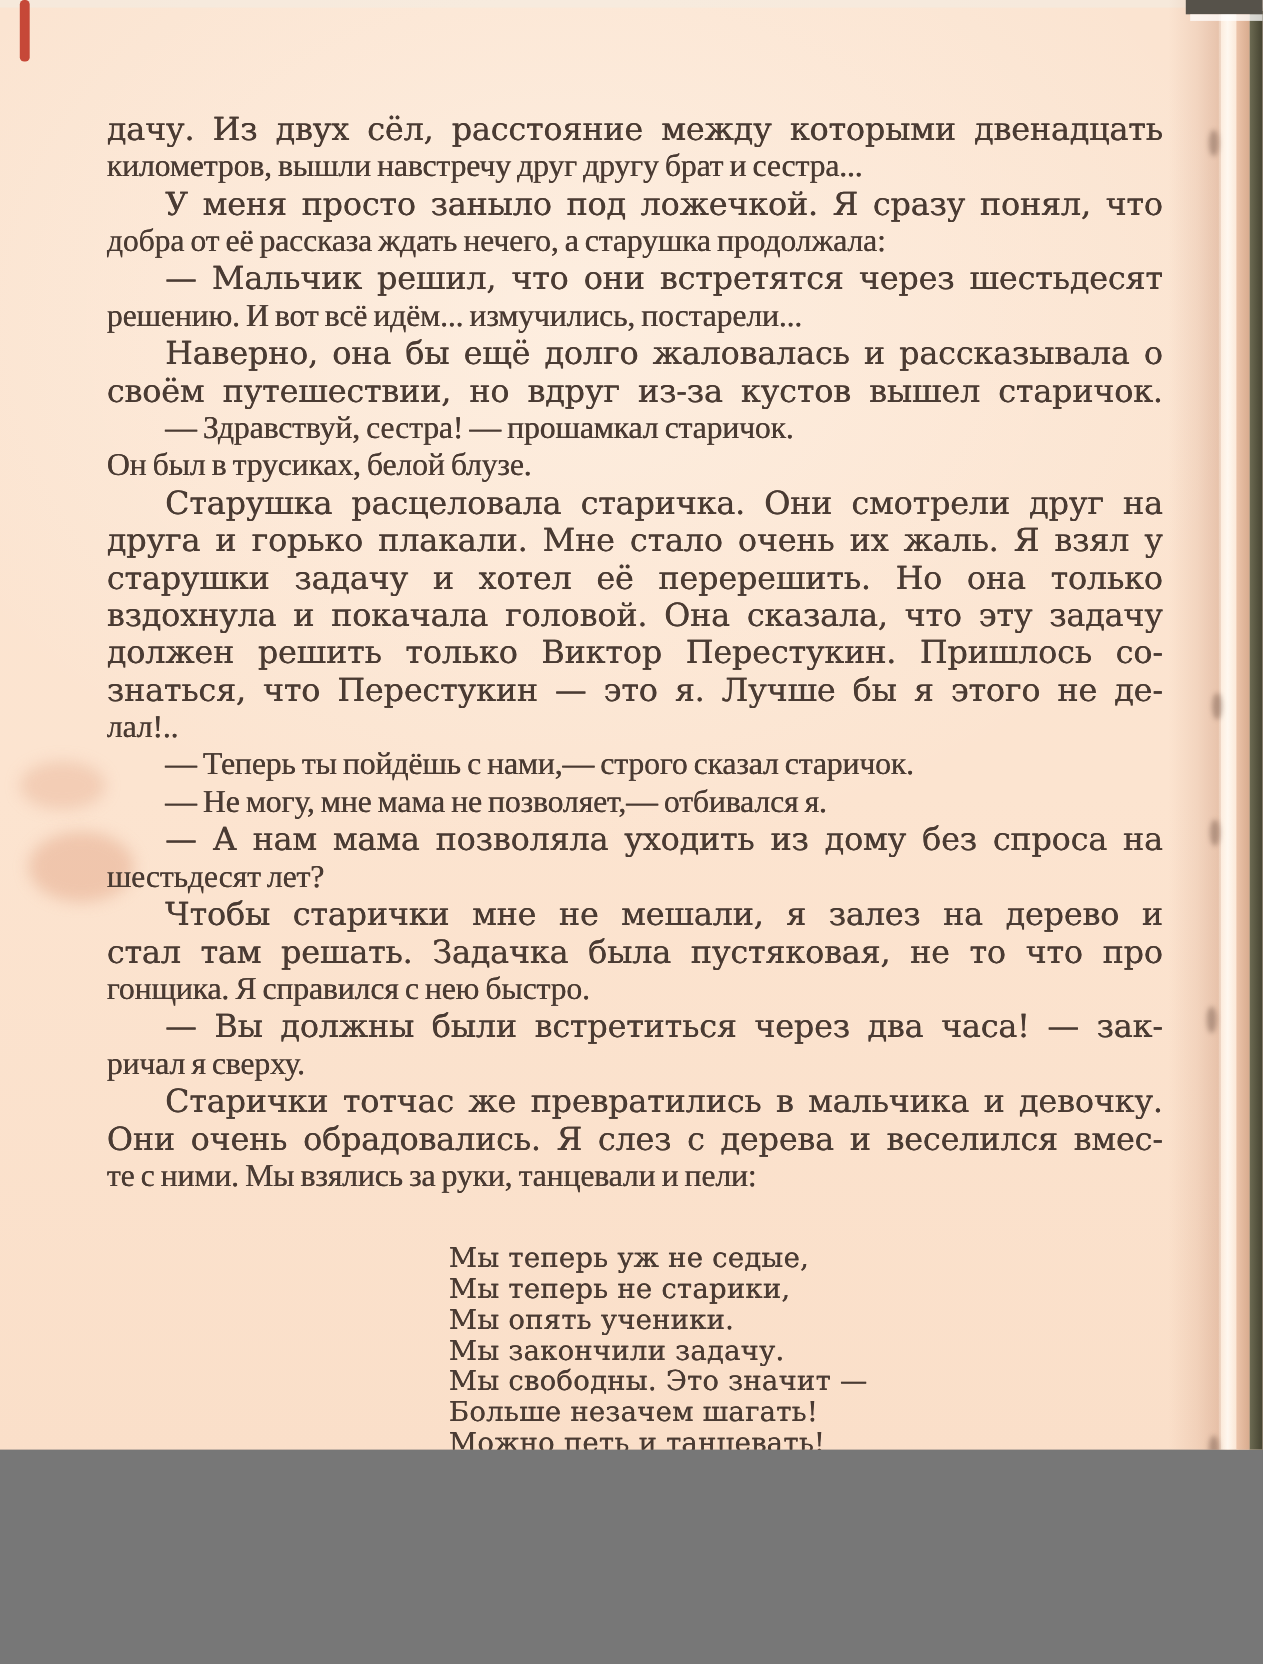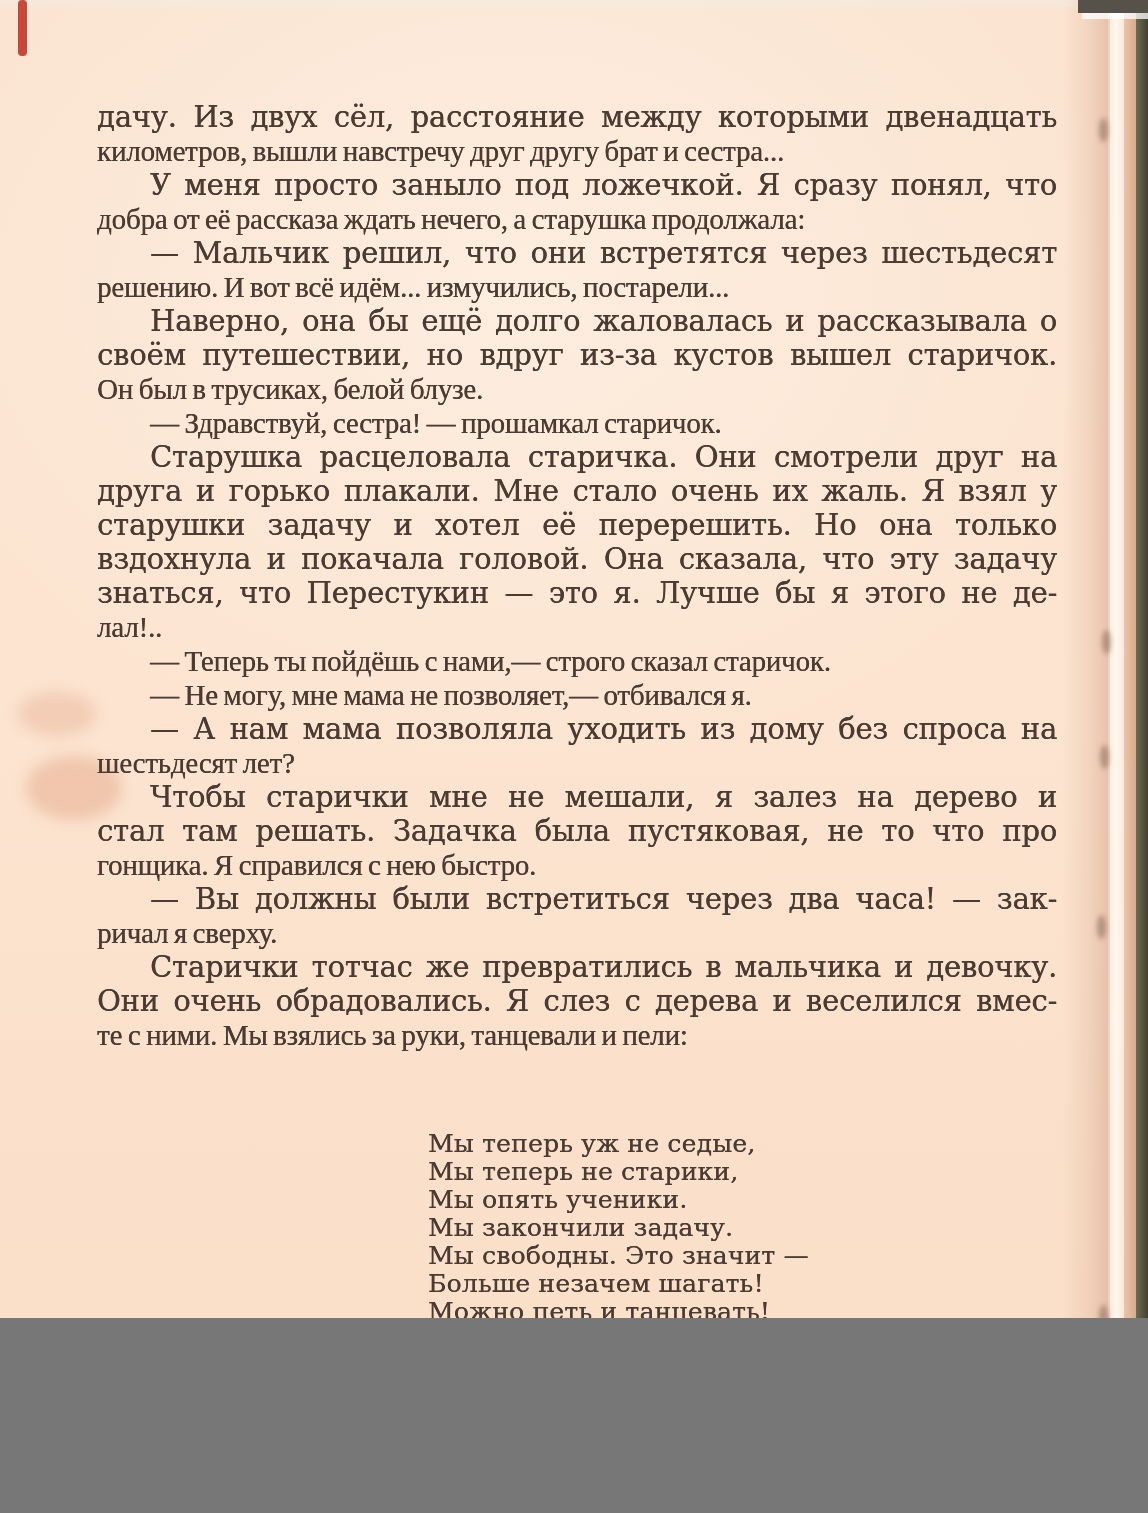--- a/index.html
+++ b/index.html
@@ -17,21 +17,21 @@
     text-align:justify;text-align-last:justify;
     word-spacing:-1.5px;letter-spacing:-0.2px;white-space:normal;
     text-shadow:0.3px 0 0 currentColor;overflow:hidden;
   }
   .line.last{text-align-last:left;font-family:Liberation Serif, serif;}
   .line.indent{padding-left:53px;}
   
   .poem{position:absolute;left:408px;top:1130px;color:#4a3b33;}
   .poem-line{
     height:28px;line-height:28px;font-size:25px;letter-spacing:0.2px;
-    text-shadow:0.25px 0 0 currentColor;white-space:nowrap;margin-left:20px;
+    text-shadow:0.25px 0 0 currentColor;white-space:nowrap;
   }
   
   .page-number{
     position:absolute;left:0;top:1381px;width:1104px;text-align:center;
     font-size:36px;color:#3f362f;text-shadow:0.3px 0 0 currentColor;
   }
   
   .red-mark{position:absolute;left:18px;top:0;width:9px;height:56px;background:#c23b2b;border-radius:4px;filter:blur(0.6px);opacity:0.92;}
   .smudge{position:absolute;border-radius:50%;filter:blur(7px);}
   .smudge.s1{left:18px;top:692px;width:78px;height:44px;background:rgba(221,152,118,0.30);}
@@ -67,26 +67,27 @@
 
   <div class="text-block">
       <div class="line">дачу. Из двух сёл, расстояние между которыми двенадцать</div>
       <div class="line last">километров, вышли навстречу друг другу брат и сестра...</div>
       <div class="line indent">У меня просто заныло под ложечкой. Я сразу понял, что</div>
       <div class="line last">добра от её рассказа ждать нечего, а старушка продолжала:</div>
       <div class="line indent">— Мальчик решил, что они встретятся через шестьдесят</div>
       <div class="line last">решению. И вот всё идём... измучились, постарели...</div>
       <div class="line indent">Наверно, она бы ещё долго жаловалась и рассказывала о</div>
       <div class="line">своём путешествии, но вдруг из-за кустов вышел старичок.</div>
+      <div class="line last indent">— Здравствуй, сестра! — прошамкал старичок.</div>
       <div class="line last">Он был в трусиках, белой блузе.</div>
-      <div class="line last indent">— Здравствуй, сестра! — прошамкал старичок.</div>
       <div class="line indent">Старушка расцеловала старичка. Они смотрели друг на</div>
       <div class="line">друга и горько плакали. Мне стало очень их жаль. Я взял у</div>
       <div class="line">старушки задачу и хотел её перерешить. Но она только</div>
       <div class="line">вздохнула и покачала головой. Она сказала, что эту задачу</div>
+      <div class="line">должен решить только Виктор Перестукин. Пришлось со-</div>
       <div class="line">знаться, что Перестукин — это я. Лучше бы я этого не де-</div>
       <div class="line last">лал!..</div>
       <div class="line last indent">— Теперь ты пойдёшь с нами,— строго сказал старичок.</div>
       <div class="line last indent">— Не могу, мне мама не позволяет,— отбивался я.</div>
       <div class="line indent">— А нам мама позволяла уходить из дому без спроса на</div>
       <div class="line last">шестьдесят лет?</div>
       <div class="line indent">Чтобы старички мне не мешали, я залез на дерево и</div>
       <div class="line">стал там решать. Задачка была пустяковая, не то что про</div>
       <div class="line last">гонщика. Я справился с нею быстро.</div>
       <div class="line indent">— Вы должны были встретиться через два часа! — зак-</div>

